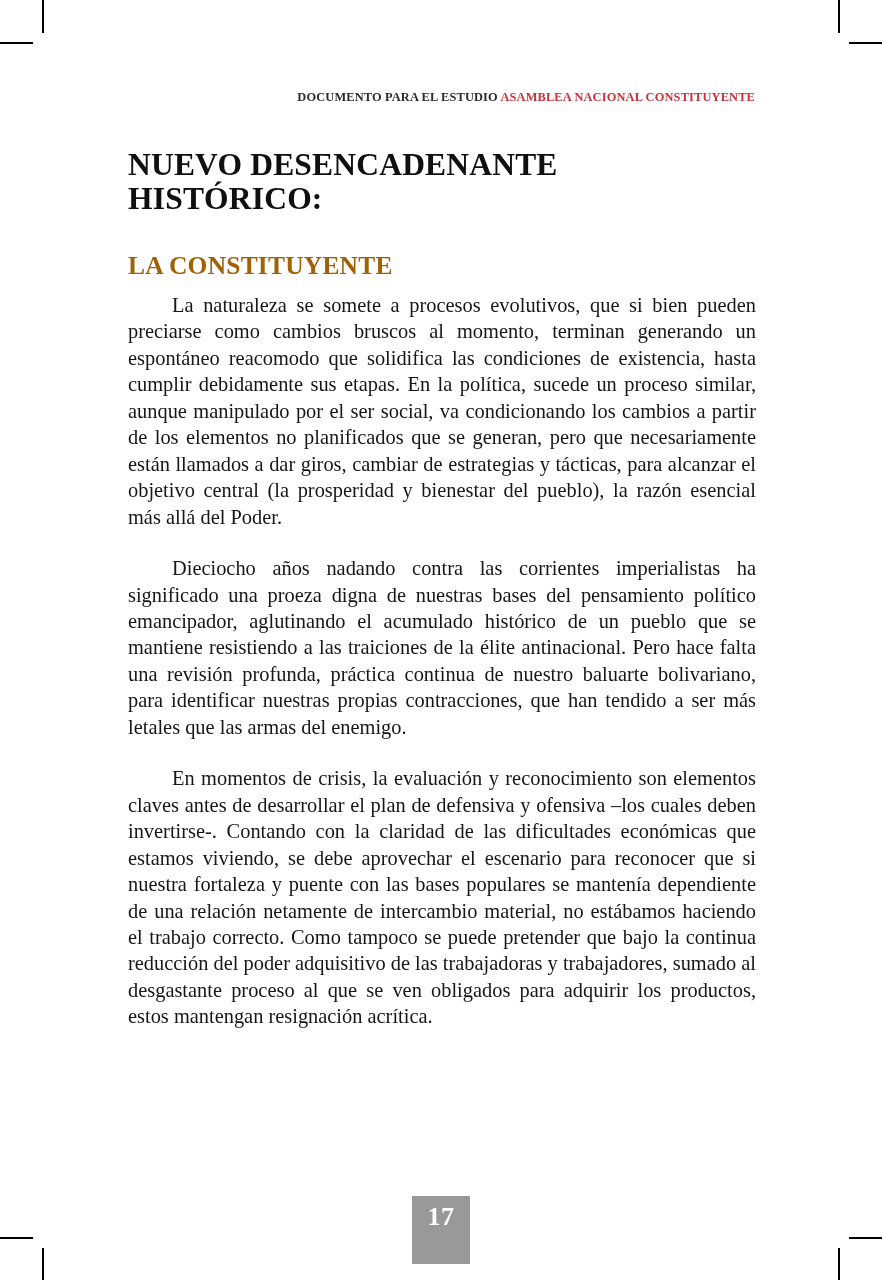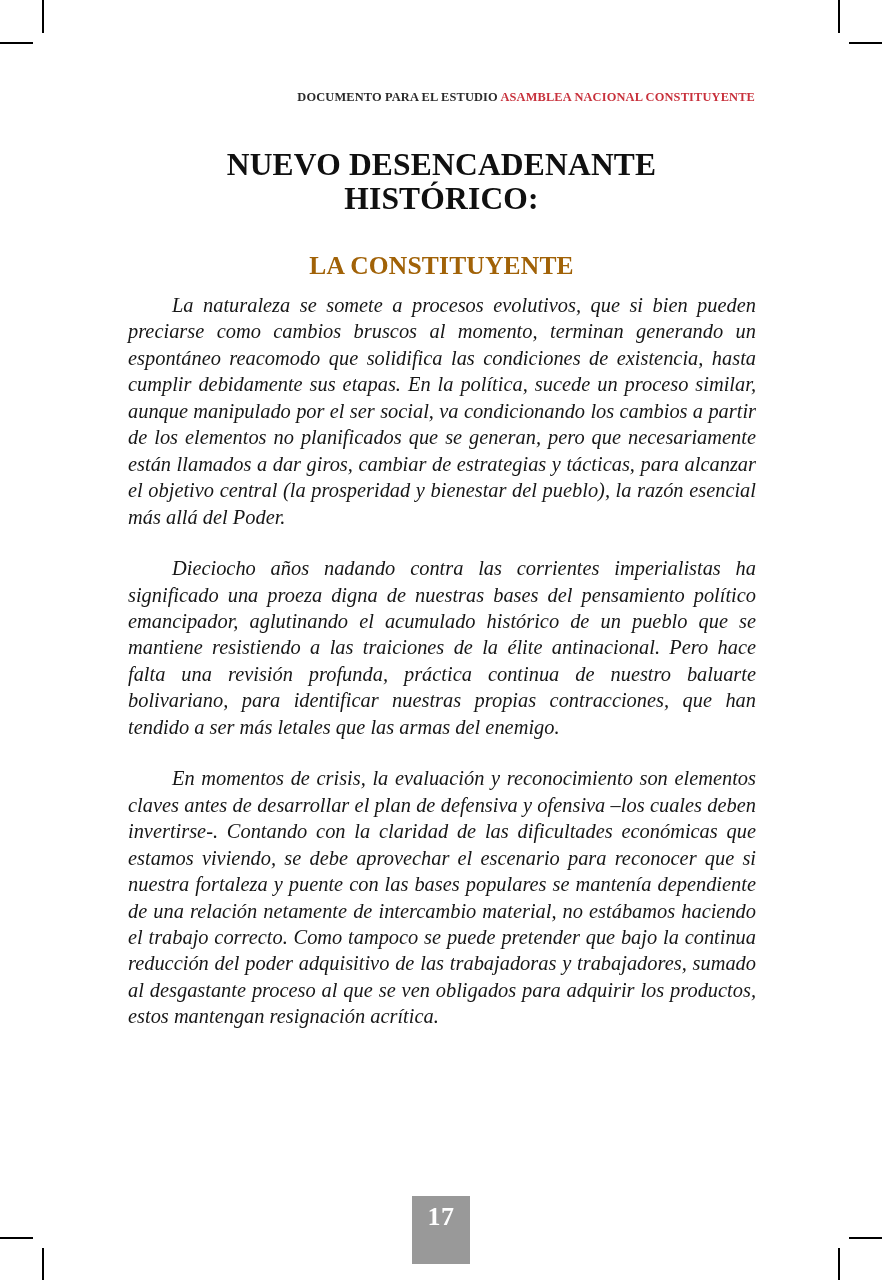--- a/index.html
+++ b/index.html
@@ -52,21 +52,21 @@
   }
   .running-head .rh-dark { color: #2b2b2b; }
   .running-head .rh-red  { color: #c8313c; }
 
   
   .title-block {
     position: absolute;
     left: 128px;
     top: 148px;
     width: 627px;
-    text-align: center;
+    text-align: left;
   }
   .doc-title {
     font-size: 31.5px;
     font-weight: bold;
     line-height: 1.08;
     letter-spacing: 0.2px;
     margin: 0;
     color: #101010;
   }
   .doc-subtitle {
@@ -86,21 +86,20 @@
     width: 628px;
     font-size: 20.4px;
     line-height: 26.45px;
     text-align: justify;
     text-justify: inter-word;
     color: #161616;
   }
   .body-copy p {
     margin: 0 0 25px 0;
     text-indent: 44px;
-    font-style: italic;
   }
   .body-copy p:last-child { margin-bottom: 16px; }
 
   
   .folio {
     position: absolute;
     left: 412px;
     top: 1196px;
     width: 58px;
     height: 68px;

